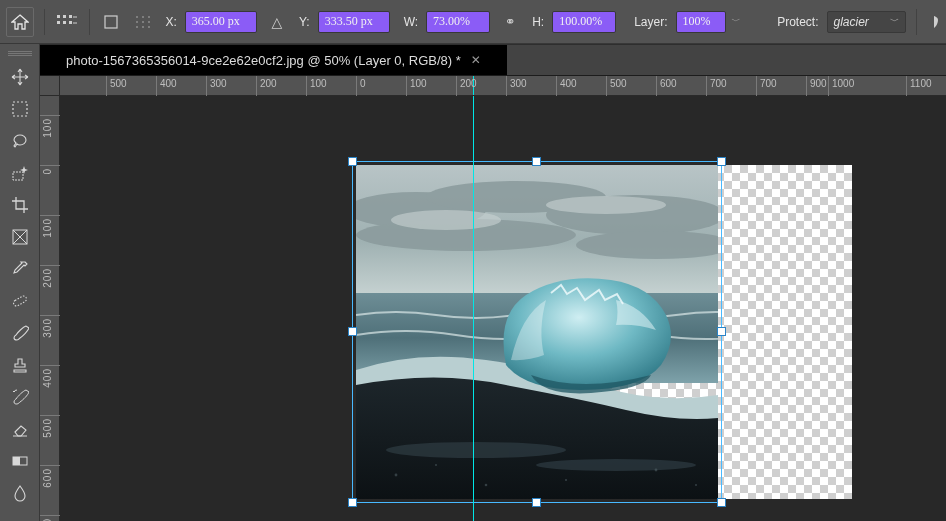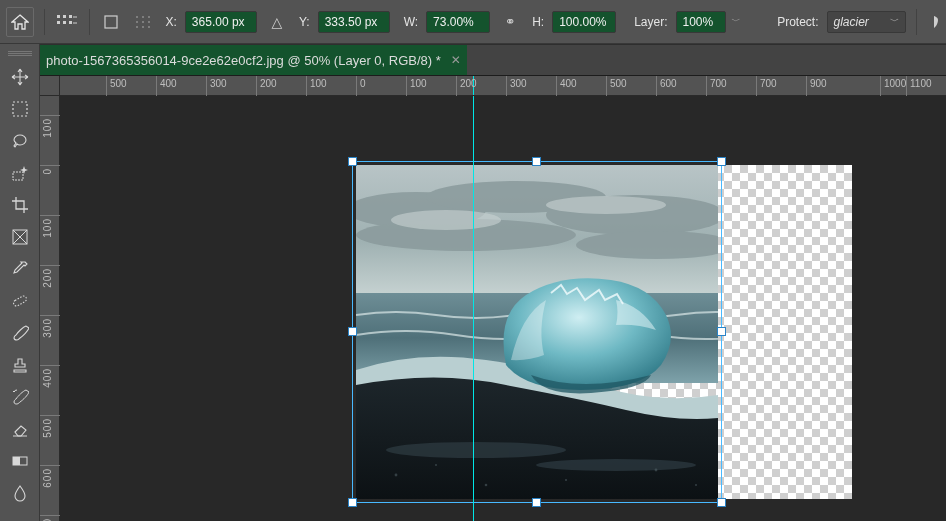--- a/index.html
+++ b/index.html
@@ -3,28 +3,28 @@
 <meta charset="utf-8">
 <style>
   html,body{margin:0;padding:0;width:946px;height:521px;background:#535353;font-family:"Segoe UI",Arial,sans-serif;font-size:12px;color:#e0e0e0;overflow:hidden}
   *{box-sizing:border-box}
   
   .optbar{height:44px;background:#535353;display:flex;align-items:center;padding:0 6px;gap:8px;border-bottom:1px solid #383838}
   .home{width:34px;height:30px;border:1px solid #6a6a6a;border-radius:2px;display:flex;align-items:center;justify-content:center}
   .sep{width:1px;height:26px;background:#424242;margin:0 2px}
   .iconbtn{width:30px;height:26px;display:flex;align-items:center;justify-content:center;color:#c8c8c8}
   .lbl{color:#e4e4e4;font-size:12px;margin-left:2px}
-  .numfield{background:#14532d;border:1px solid #383838;height:22px;color:#f0f0f0;font-size:12px;padding:0 6px;border-radius:2px;font-family:Liberation Sans, sans-serif;text-align:left}
+  .numfield{background:#8b5cf6;border:1px solid #383838;height:22px;color:#f0f0f0;font-size:12px;padding:0 6px;border-radius:2px;font-family:Liberation Serif, serif;text-align:left}
   .numfield.w70{width:72px}
   .numfield.w68{width:64px}
   .caret{width:12px;color:#c8c8c8;font-size:9px;margin-left:-2px}
   .protect-sel{background:#454545;border:1px solid #383838;height:22px;width:96px;display:flex;align-items:center;justify-content:space-between;padding:0 6px;border-radius:2px;font-style:italic}
   
   .tabbar{height:32px;background:#434343;border-top:1px solid #2e2e2e;border-bottom:1px solid #1c1c1c;display:flex;align-items:stretch;margin-left:40px}
-  .doctab{background:#14532d;display:flex;align-items:center;padding:0 6px;gap:10px;font-size:13px;color:#dcdcdc}
+  .doctab{background:#000000;display:flex;align-items:center;padding:0 26px;gap:10px;font-size:13px;color:#dcdcdc}
   .doctab .x{color:#9a9a9a;font-size:12px}
   
   .leftbar{position:absolute;left:0;top:44px;width:40px;bottom:0;background:#535353;border-right:1px solid #383838;display:flex;flex-direction:column;align-items:center;padding-top:4px;gap:0}
   .tool{width:32px;height:32px;display:flex;align-items:center;justify-content:center;color:#d8d8d8}
   .tool svg{width:18px;height:18px}
   .grip{width:24px;height:6px;display:flex;flex-direction:column;gap:1px;margin:3px 0 4px}
   .grip div{height:1px;background:#777}
   
   .stage{position:absolute;left:40px;top:76px;right:0;bottom:0;background:#282828;overflow:hidden}
   
@@ -274,21 +274,21 @@
       </div>
       <div class="tick" style="left: 646px;">
         <span>700</span>
       </div>
       <div class="tick" style="left: 696px;">
         <span>700</span>
       </div>
       <div class="tick" style="left: 746px;">
         <span>900</span>
       </div>
-      <div class="tick" style="left: 820px;">
+      <div class="tick" style="left: 768px;">
         <span>1000</span>
       </div>
       <div class="tick" style="left: 846px;">
         <span>1100</span>
       </div>
     </div>
   <div class="ruler-v" id="rulerV">
       <div class="tick" style="top: 19px;">
         <span>100</span>
       </div>

